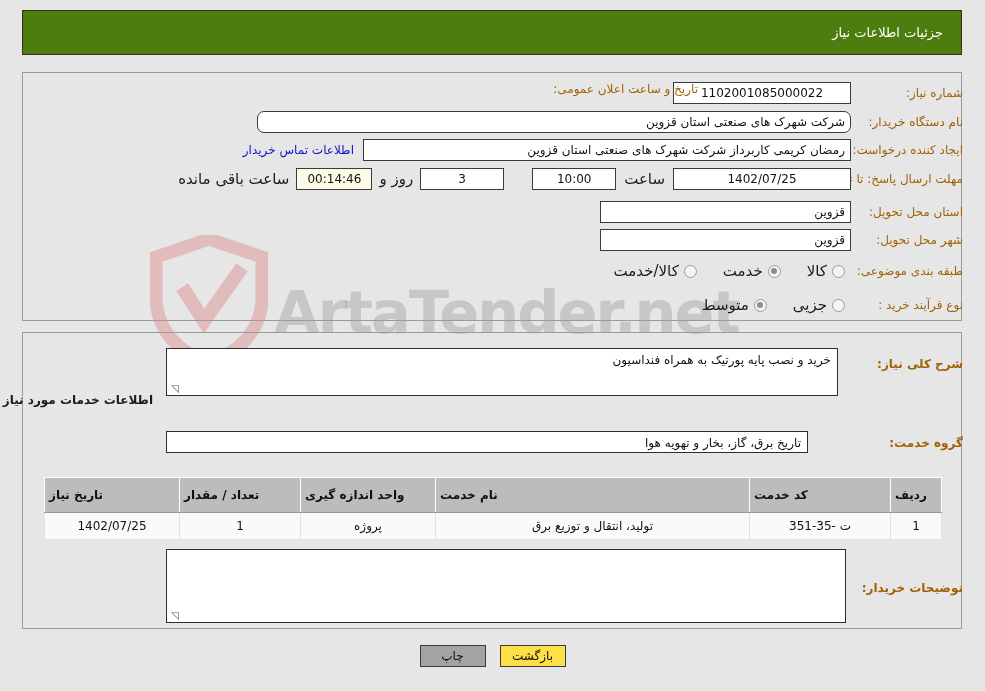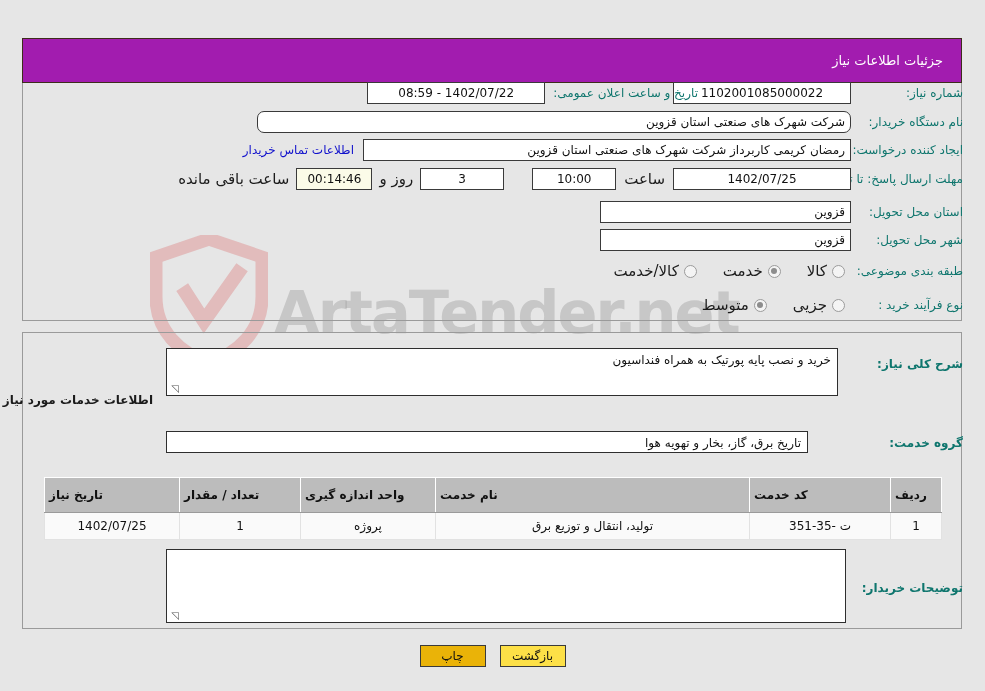--- a/index.html
+++ b/index.html
@@ -55,28 +55,27 @@
     margin-top: 23px;
   }
 
   
   .titlebar {
     position: absolute;
     left: 22px;
     top: 10px;
     width: 940px;
     height: 45px;
-    background: #a21caf;
+    background: #4d7c0f;
     border: 1px solid #3d2d1b;
     box-sizing: border-box;
     display: flex;
     align-items: center;
     justify-content: flex-start;
     z-index: 10;
-    margin-top: 28px;
   }
   .titlebar .t-text {
     color: #ffffff;
     font-size: 13px;
     padding-right: 18px;
     letter-spacing: 0.2px;
   }
 
   
   .panel {
@@ -102,21 +101,21 @@
   
   .row {
     position: absolute;
     display: flex;
     flex-direction: row;
     align-items: center;
     z-index: 11;
   }
   .lbl {
     font-size: 12px;
-    color: #0f766e;
+    color: #a16207;
     white-space: nowrap;
     text-align: right;
   }
   .lbl-w {
     width: 104px;
     text-align: right;
     line-height: 14px;
   }
   .fld {
     background: #ffffff;
@@ -266,21 +265,21 @@
     height: 22px;
     min-width: 66px;
     font-size: 12px;
     color: #111;
     text-align: center;
     line-height: 20px;
     cursor: pointer;
     font-family: "DejaVu Sans", "Liberation Sans", sans-serif;
     padding: 0 10px;
   }
-  .btn.print  { background: #eab308; }
+  .btn.print  { background: #a3a3a3; }
   .btn.back   { background: #fde047; }
 </style>
 </head>
 <body>
 
 <div class="watermark">
   <div class="wm-inner">
     <div class="wm-shield">
       <svg width="118" height="132" viewBox="0 0 118 132" xmlns="http://www.w3.org/2000/svg">
         <path d="M59 4 L112 22 L112 62 C112 96 88 118 59 128 C30 118 6 96 6 62 L6 22 Z" fill="none" stroke="#e0b4b4" stroke-width="13" opacity="0.85"></path>
@@ -296,21 +295,20 @@
 </div>
 
 <div class="panel" id="panel-top"></div>
 
 <div class="row" style="right:22px; top:82px;">
   <span class="lbl lbl-w">شماره نیاز:</span>
   <div class="fld center" style="width:178px; margin-right:8px;">1102001085000022</div>
 </div>
 <div class="row" style="right:287px; top:82px;">
   <span class="lbl">تاریخ و ساعت اعلان عمومی:</span>
-  <div class="fld center" style="width:178px; margin-right:8px;">1402/07/22 - 08:59</div>
 </div>
 
 <div class="row" style="right:22px; top:111px;">
   <span class="lbl lbl-w">نام دستگاه خریدار:</span>
   <div class="fld right" style="width:594px; margin-right:8px;border-radius:7px;">شرکت شهرک های صنعتی استان قزوین</div>
 </div>
 
 <div class="row" style="right:22px; top:139px;">
   <span class="lbl lbl-w">ایجاد کننده درخواست:</span>
   <div class="fld right" style="width:488px; margin-right:8px;">رمضان کریمی کاربرداز شرکت شهرک های صنعتی استان قزوین</div>

